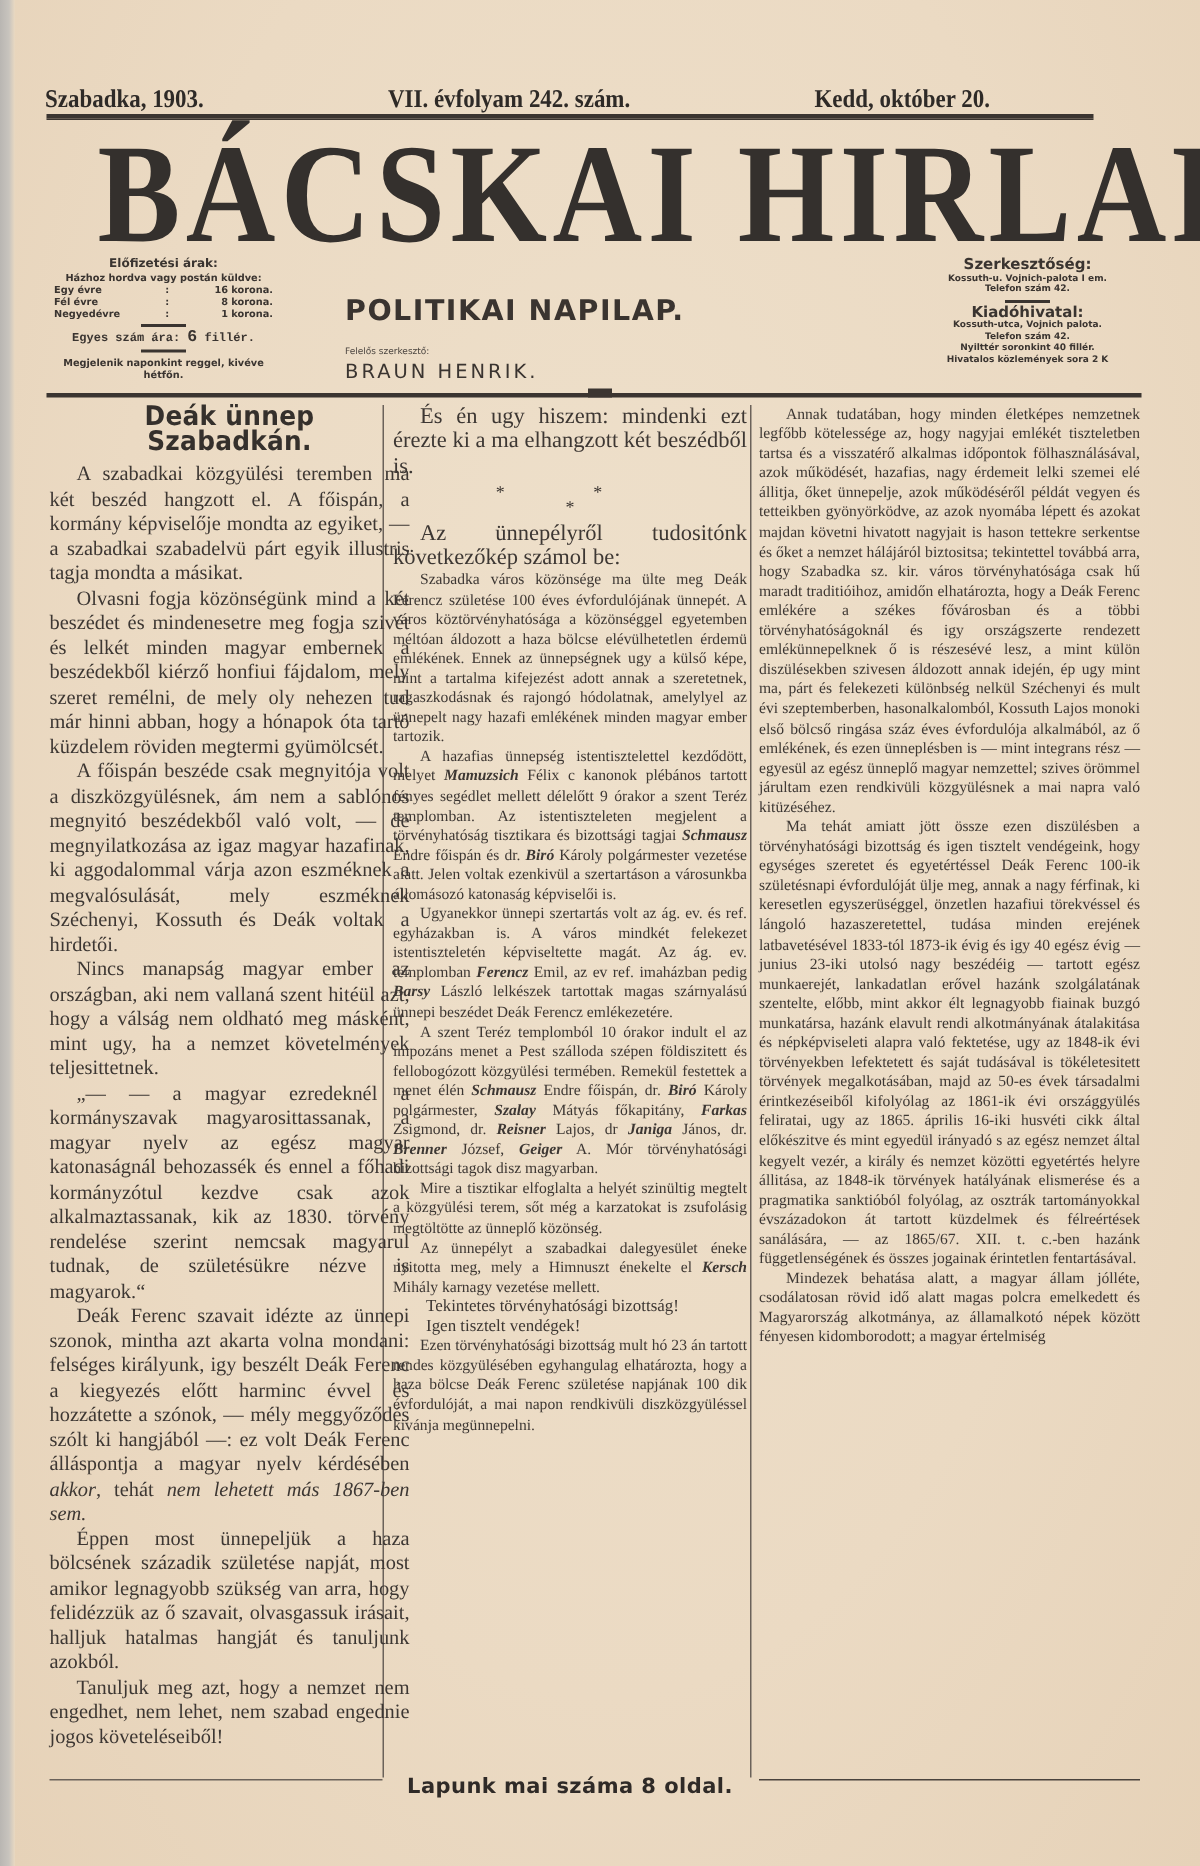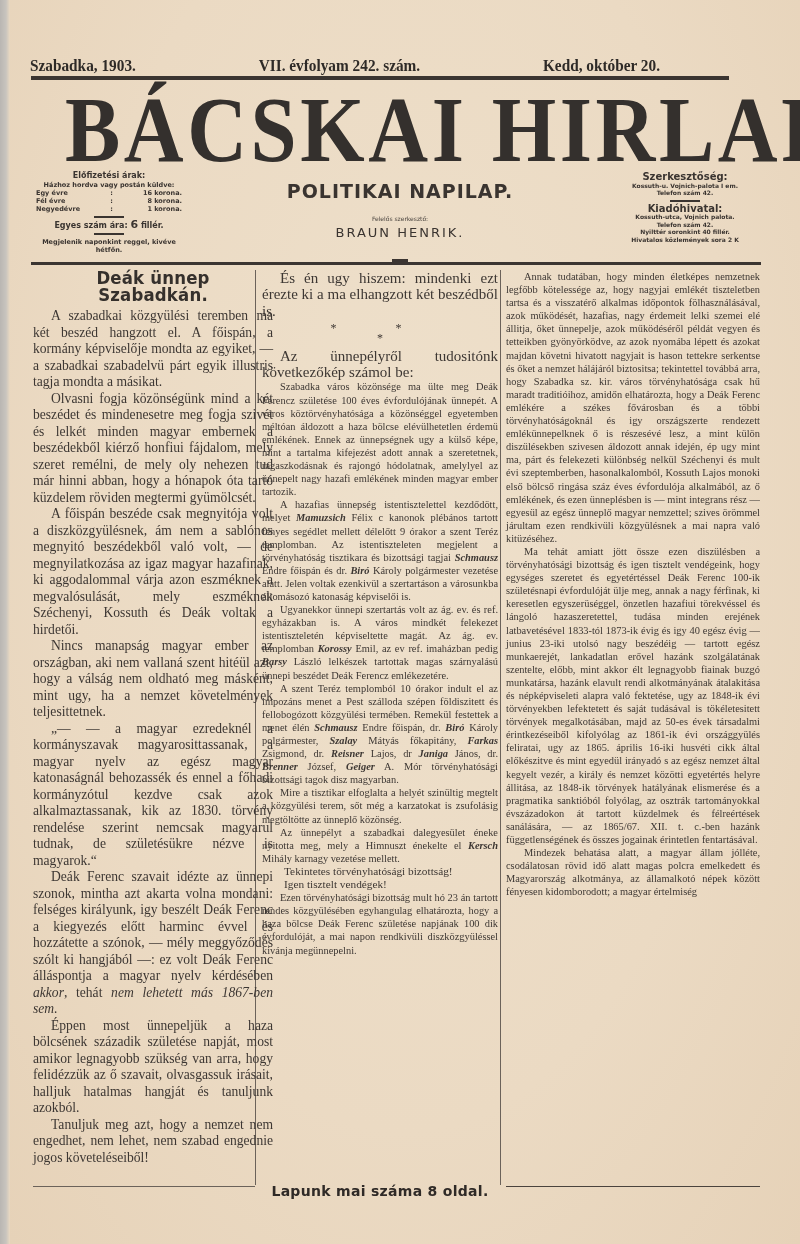--- a/index.html
+++ b/index.html
@@ -44,24 +44,24 @@
     position: absolute; left: 34px; top: 172px; width: 150px;
     font-family: "DejaVu Sans", sans-serif; font-size: 6.5px; font-weight: bold;
     line-height: 8px; color: #3a3430; text-align: center;
   }
   .subhead-left .title { font-size: 8px; margin-bottom: 1px; text-align: center; }
   .price-row { display: flex; justify-content: space-between; text-align: left; padding: 0 2px; }
   .price-row span:first-child { width: 60px; }
   .price-row span:nth-child(2) { width: 20px; text-align: center; }
   .price-row span:last-child { width: 55px; text-align: right; }
   .smallrule { width: 30px; height: 2px; background: #3a3430; margin: 3px auto; }
-  .single-price { font-size: 8px; }
+  .single-price { font-size: 8px; font-family: Liberation Mono, monospace; }
   .single-price b { font-size: 11px; }
   .subhead-center {
-    position: absolute; left: 230px; top: 180px; width: 340px; text-align: center;
+    position: absolute; left: 230px; top: 196px; width: 340px; 
   }
   .politikai {
     font-family: "DejaVu Sans", sans-serif; font-weight: bold; font-size: 19px;
     letter-spacing: 1px; color: #3a3430;
   }
   .felelos {
     font-family: "DejaVu Sans", sans-serif; font-size: 6px; margin-top: 13px; color: #4a443f;
   }
   .braun {
     font-family: "DejaVu Sans", sans-serif; font-size: 13px; letter-spacing: 2px; margin-top: 3px; color: #3a3430;
@@ -194,21 +194,21 @@
 </div>
 <div class="bottomrule" id="brule1"></div>
 
 <div class="col" id="col2">
   <p class="lead">És én ugy hiszem: mindenki ezt érezte ki a ma elhangzott két beszédből is.</p>
   <div class="stars">* *</div>
   <div class="stars2">*</div>
   <p class="lead">Az ünnepélyről tudositónk következőkép számol be:</p>
   <p>Szabadka város közönsége ma ülte meg Deák Ferencz születése 100 éves évfordulójának ünnepét. A város köztörvényhatósága a közönséggel egyetemben méltóan áldozott a haza bölcse elévülhetetlen érdemü emlékének. Ennek az ünnepségnek ugy a külső képe, mint a tartalma kifejezést adott annak a szeretetnek, ragaszkodásnak és rajongó hódolatnak, amelylyel az ünnepelt nagy hazafi emlékének minden magyar ember tartozik.</p>
   <p><span>A hazafias ünnepség istentisztelettel kezdődött, melyet </span><span class="name">Mamuzsich</span><span> Félix c kanonok plébános tartott fényes segédlet mellett délelőtt 9 órakor a szent Teréz templomban. Az istentiszteleten megjelent a törvényhatóság tisztikara és bizottsági tagjai </span><span class="name">Schmausz</span><span> Endre főispán és dr. </span><span class="name">Biró</span><span> Károly polgármester vezetése alatt. Jelen voltak ezenkivül a szertartáson a városunkba állomásozó katonaság képviselői is.</span></p>
-  <p><span>Ugyanekkor ünnepi szertartás volt az ág. ev. és ref. egyházakban is. A város mindkét felekezet istentiszteletén képviseltette magát. Az ág. ev. templomban </span><span class="name">Korossy</span><span> Emil, az ev ref. imaházban pedig </span><span class="name">Barsy</span><span> László lelkészek tartottak magas szárnyalású ünnepi beszédet Deák Ferencz emlékezetére.</span></p>
+  <p><span>Ugyanekkor ünnepi szertartás volt az ág. ev. és ref. egyházakban is. A város mindkét felekezet istentiszteletén képviseltette magát. Az ág. ev. templomban </span><span class="name">Ferencz</span><span> Emil, az ev ref. imaházban pedig </span><span class="name">Barsy</span><span> László lelkészek tartottak magas szárnyalású ünnepi beszédet Deák Ferencz emlékezetére.</span></p>
   <p><span>A szent Teréz templomból 10 órakor indult el az impozáns menet a Pest szálloda szépen földiszitett és fellobogózott közgyülési termében. Remekül festettek a menet élén </span><span class="name">Schmausz</span><span> Endre főispán, dr. </span><span class="name">Biró</span><span> Károly polgármester, </span><span class="name">Szalay</span><span> Mátyás főkapitány, </span><span class="name">Farkas</span><span> Zsigmond, dr. </span><span class="name">Reisner</span><span> Lajos, dr </span><span class="name">Janiga</span><span> János, dr. </span><span class="name">Brenner</span><span> József, </span><span class="name">Geiger</span><span> A. Mór törvényhatósági bizottsági tagok disz magyarban.</span></p>
   <p>Mire a tisztikar elfoglalta a helyét szinültig megtelt a közgyülési terem, sőt még a karzatokat is zsufolásig megtöltötte az ünneplő közönség.</p>
   <p><span>Az ünnepélyt a szabadkai dalegyesület éneke nyitotta meg, mely a Himnuszt énekelte el </span><span class="name">Kersch</span><span> Mihály karnagy vezetése mellett.</span></p>
   <p class="quote">Tekintetes törvényhatósági bizottság!</p>
   <p class="quote">Igen tisztelt vendégek!</p>
   <p>Ezen törvényhatósági bizottság mult hó 23 án tartott rendes közgyülésében egyhangulag elhatározta, hogy a haza bölcse Deák Ferenc születése napjának 100 dik évfordulóját, a mai napon rendkivüli diszközgyüléssel kivánja megünnepelni.</p>
 </div>
 
 <div class="col" id="col3">
   <p>Annak tudatában, hogy minden életképes nemzetnek legfőbb kötelessége az, hogy nagyjai emlékét tiszteletben tartsa és a visszatérő alkalmas időpontok fölhasználásával, azok működését, hazafias, nagy érdemeit lelki szemei elé állitja, őket ünnepelje, azok működéséről példát vegyen és tetteikben gyönyörködve, az azok nyomába lépett és azokat majdan követni hivatott nagyjait is hason tettekre serkentse és őket a nemzet hálájáról biztositsa; tekintettel továbbá arra, hogy Szabadka sz. kir. város törvényhatósága csak hű maradt traditióihoz, amidőn elhatározta, hogy a Deák Ferenc emlékére a székes fővárosban és a többi törvényhatóságoknál és igy országszerte rendezett emlékünnepelknek ő is részesévé lesz, a mint külön diszülésekben szivesen áldozott annak idején, ép ugy mint ma, párt és felekezeti különbség nelkül Széchenyi és mult évi szeptemberben, hasonalkalomból, Kossuth Lajos monoki első bölcső ringása száz éves évfordulója alkalmából, az ő emlékének, és ezen ünneplésben is — mint integrans rész — egyesül az egész ünneplő magyar nemzettel; szives örömmel járultam ezen rendkivüli közgyülésnek a mai napra való kitüzéséhez.</p>

